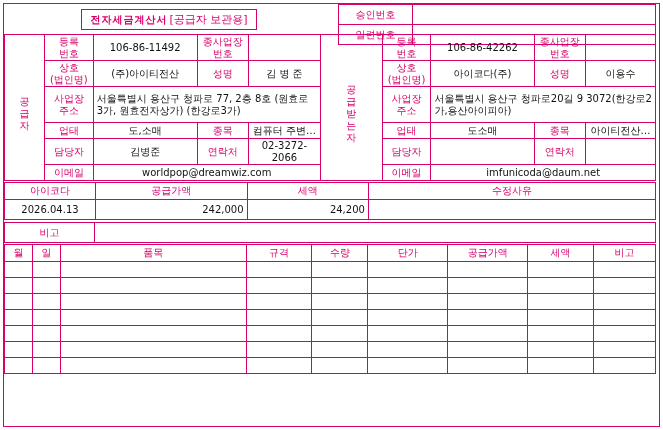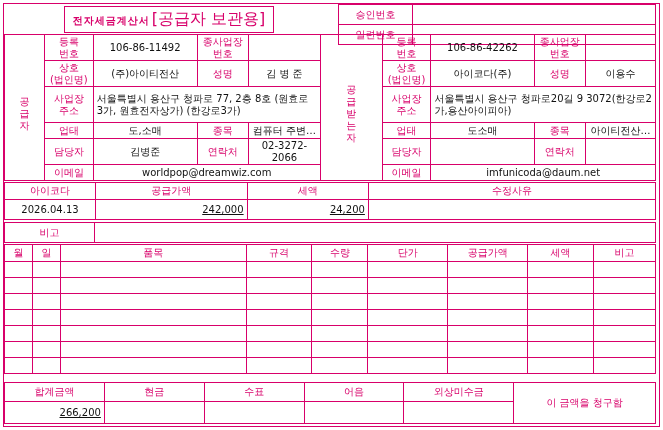--- a/index.html
+++ b/index.html
@@ -7,38 +7,38 @@
     width:663px;height:430px;
     background:#ffffff;
     font-family:"DejaVu Sans","Liberation Sans",sans-serif;
     font-size:10px;
     color:#d8006a;
     -webkit-font-smoothing:none;
   }
   .page{position:relative;width:663px;height:430px;box-sizing:border-box;}
   table{border-collapse:collapse;}
   .c{text-align:center;}
-  .r{text-align:right;text-decoration:underline;}
+  .r{text-align:right;}
   .l{text-align:left;}
 
   
   .frame{
     position:absolute;left:3px;top:3px;width:657px;height:424px;
     border:1px solid #d8006a;box-sizing:border-box;
   }
   .title-wrap{
     position:absolute;left:4px;top:6px;width:330px;height:26px;
     display:flex;align-items:center;justify-content:center;
   }
   .title-box{
     border:1px solid #d8006a;padding:2px 8px;display:flex;align-items:baseline;
     background:#fff;
   }
   .title-main{font-size:10px;font-weight:bold;letter-spacing:1px;}
-  .title-sub{font-size:16px;margin-left:2px;}
+  .title-sub{font-size:11px;margin-left:2px;}
 
   
   td{
     border:1px solid #d8006a;
     padding:1px 3px;
     font-size:10px;
     line-height:1.15;
     vertical-align:middle;
     color:#d8006a;
     box-sizing:border-box;
@@ -289,32 +289,13 @@
       <td></td>
       <td></td>
       <td></td>
       <td></td>
       <td></td>
       <td></td>
     </tr>
   </tbody>
     </table>
 
-  <table class="totals">
-    <tbody>
-        <tr>
-      <td class="lbl" style="width:100px;height:19px">합계금액</td>
-      <td class="lbl" style="width:100px">현금</td>
-      <td class="lbl" style="width:100px">수표</td>
-      <td class="lbl" style="width:100px">어음</td>
-      <td class="lbl" style="width:110px">외상미수금</td>
-      <td rowspan="2" class="c claim" style="width:142px">이 금액을 청구함</td>
-    </tr>
-    <tr>
-      <td class="r val" style="height:22px">266,200</td>
-      <td class="r val"></td>
-      <td class="r val"></td>
-      <td class="r val"></td>
-      <td class="r val"></td>
-    </tr>
-  </tbody>
-    </table>
 </div>
 
 </body></html>

